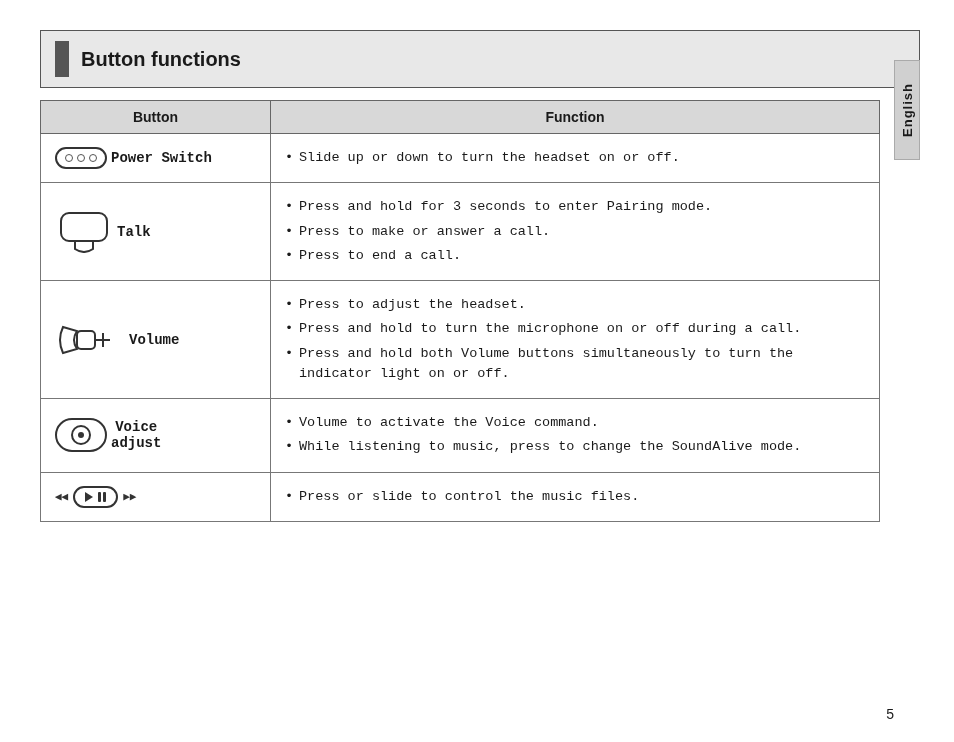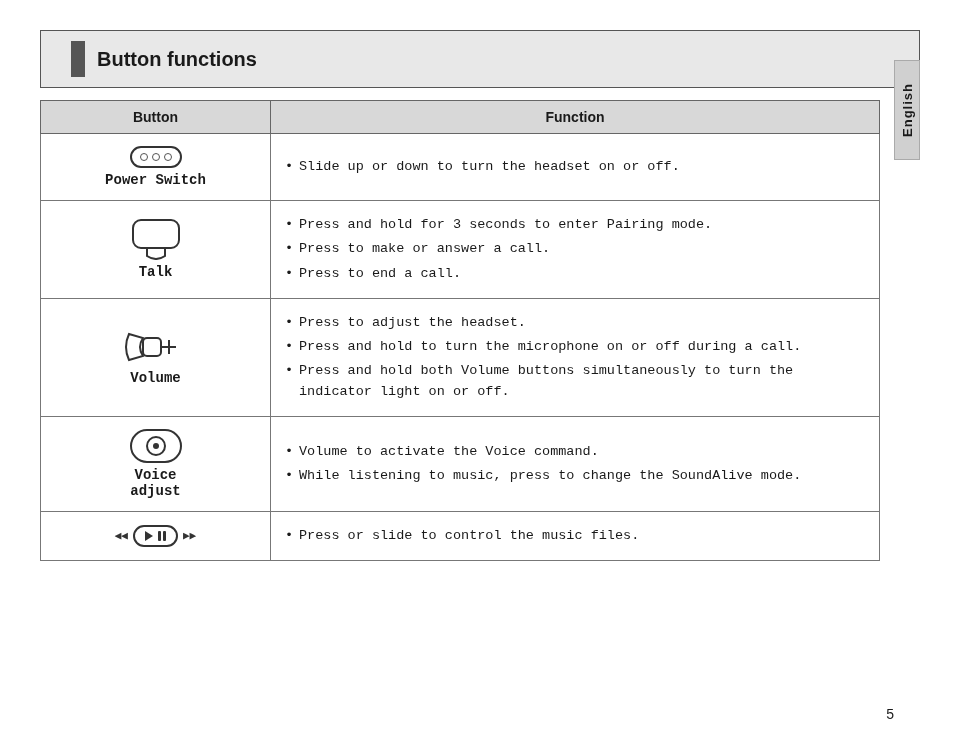--- a/index.html
+++ b/index.html
@@ -42,21 +42,21 @@
       letter-spacing: 1px;
       color: #1a1a1a;
     }
 
     
     .section-header {
       display: flex;
       align-items: center;
       background: #e8e8e8;
       border: 1.5px solid #555;
-      padding: 10px 30px;
+      padding: 10px 14px;
       margin-bottom: 12px;
     }
     .section-header-bar {
       width: 14px;
       height: 36px;
       background: #555;
       margin-right: 12px;
       flex-shrink: 0;
     }
     .section-title {
@@ -85,21 +85,21 @@
       padding: 12px 14px;
       font-family: Liberation Mono, monospace;
     }
     .btn-cell {
       width: 230px;
       text-align: center;
       vertical-align: middle;
     }
     .btn-icon-wrap {
       display: flex;
-      flex-direction: column;
+      flex-direction: row;
       align-items: center;
       gap: 4px;
     }
     .btn-label {
       font-weight: bold;
       font-size: 14px;
       color: #1a1a1a;
       text-align: center;
     }
     .func-cell {

